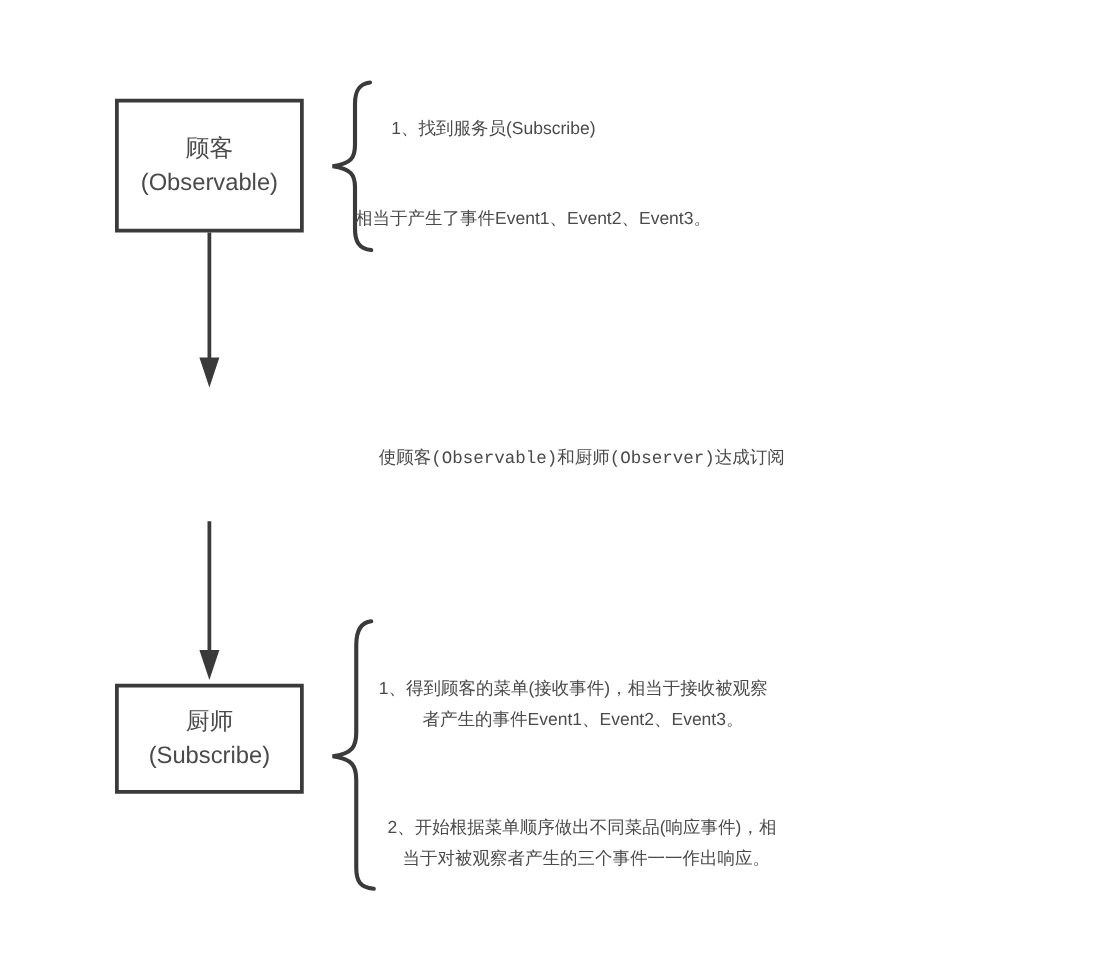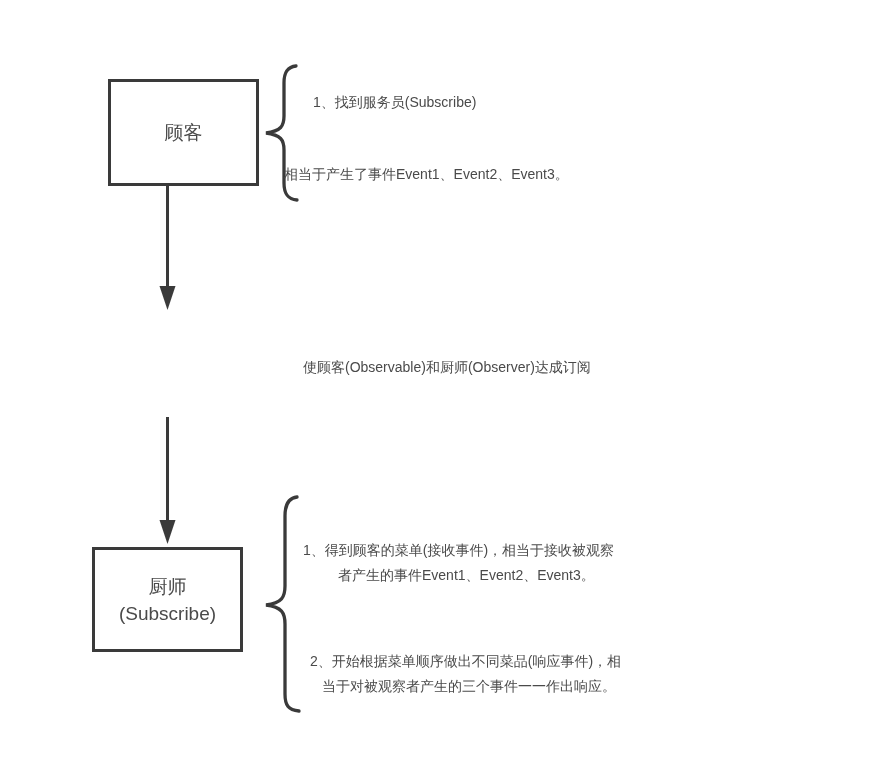--- a/index.html
+++ b/index.html
@@ -23,23 +23,23 @@
     border: 3px solid var(--stroke, #3a3a3a);
     background: #ffffff;
     display: flex;
     flex-direction: column;
     align-items: center;
     justify-content: center;
     text-align: center;
     font-size: 19px;
     line-height: 27px;
   }
-  .node-customer { left: 92px; top: 79px;  height: 107px; margin-left: 16px; }
+  .node-customer { left: 92px; top: 79px;  height: 107px; }
   .node-waiter   { left: 92px; top: 312px; height: 105px; }
-  .node-chef     { left: 92px; top: 547px; height: 105px; }
+  .node-chef     { left: 92px; top: 547px; height: 88px; }
 
   svg.overlay {
     position: absolute;
     left: 0;
     top: 0;
     pointer-events: none;
   }
   .stroke-line {
     stroke: var(--stroke, #3a3a3a);
     stroke-width: 3;
@@ -58,33 +58,34 @@
   .note {
     position: absolute;
     font-size: 14px;
     line-height: 26px;
     white-space: nowrap;
     color: var(--text, #4a4a4a);
   }
   .n-a1-item1   { left: 313px; top: 89px;  }
   .n-a1-i2-l1   { left: 313px; top: 135px; }
   .n-a1-i2-l2   { left: 284px; top: 161px; }
-  .n-a2         { left: 303px; top: 354px; }
+  .n-a2         { left: 303px; top: 354px; font-family: Liberation Mono, monospace; }
   .n-a3-i1-l1   { left: 303px; top: 537px; }
   .n-a3-i1-l2   { left: 338px; top: 562px; }
   .n-a3-i2-l1   { left: 310px; top: 648px; text-align: right; }
   .n-a3-i2-l2   { left: 322px; top: 673px; }
 </style>
 </head>
 <body>
 
 <div class="canvas" style="--stroke: #3a3a3a; --text: #4a4a4a; --bg: #ffffff;">
 
   <div class="node node-customer">
     <div>顾客</div>
+    <div>(Observable)</div>
   </div>
 
 
   <div class="node node-chef">
     <div>厨师</div>
     <div>(Subscribe)</div>
   </div>
 
   <svg class="overlay" width="884" height="781" viewBox="0 0 884 781">
 

